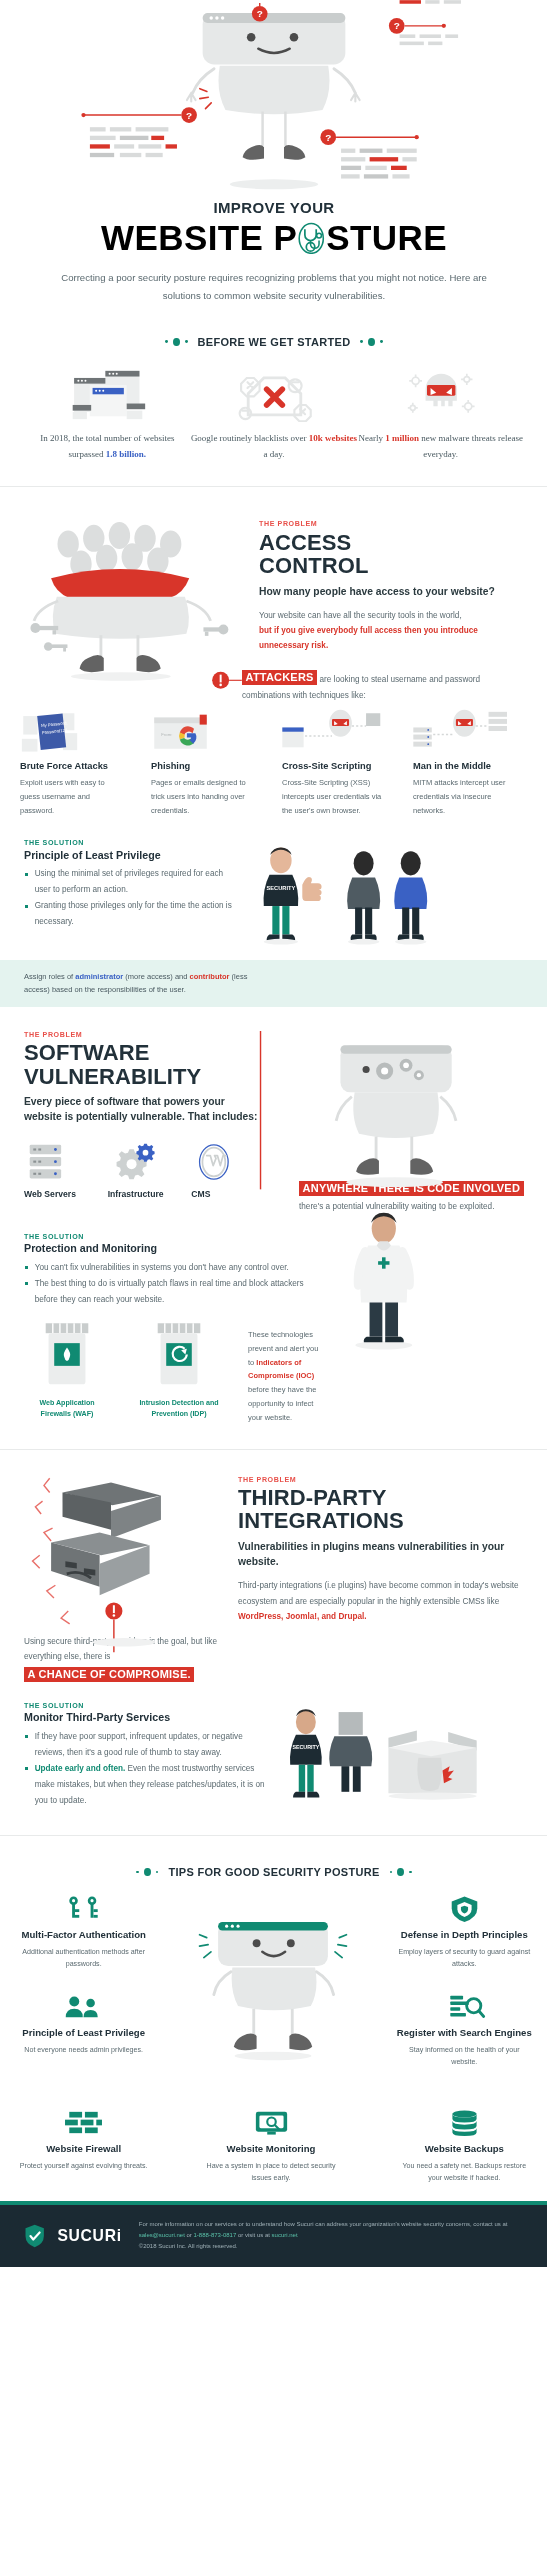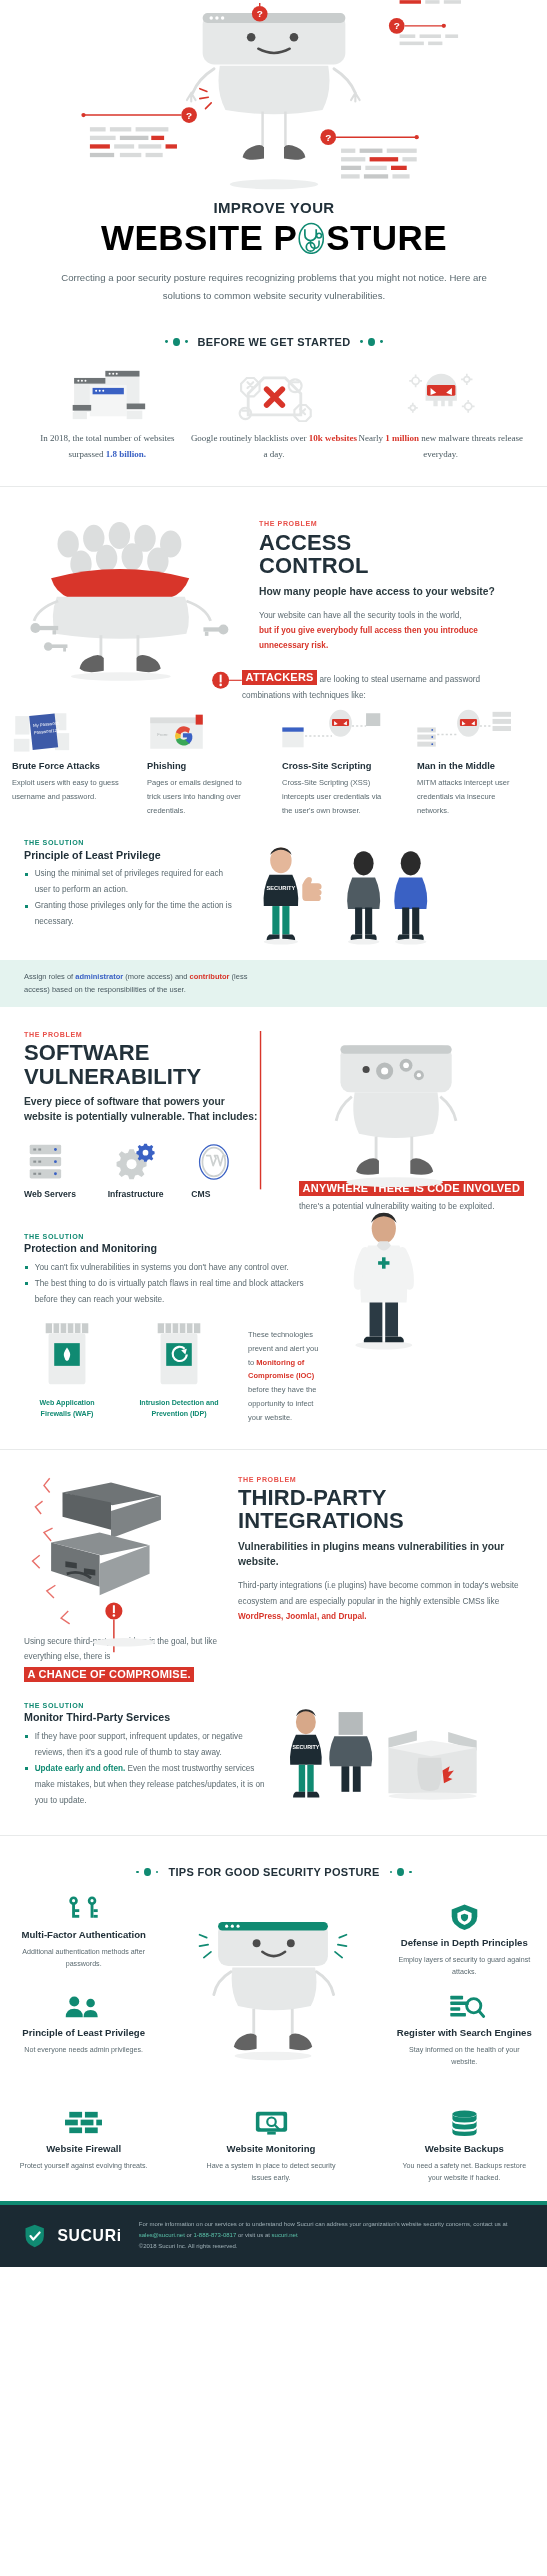--- a/index.html
+++ b/index.html
@@ -95,21 +95,21 @@
   }
 
   
   .sec { position:relative; padding: 0 24px; }
   .ac-top { display:flex; margin-top: 20px; }
   .ac-art { width: 235px; position:relative; }
   .ac-text { flex:1; padding-top: 13px; }
   .attacker-row { display:flex; align-items:flex-start; margin-top: 14.3px; gap:0; }
 
   
-  .cards4 { display:flex; gap: 16px; margin-top: 5.7px; padding: 0 12px; }
+  .cards4 { display:flex; gap: 16px; margin-top: 5.7px; padding: 0 20px; }
   .card4 { width: 25%; padding-right: 11.4px; }
   .card4-art { height: 44px; display:flex; align-items:flex-end; }
   .card4 h4 { font-size: 9.3px; font-weight:bold; color:#22313a; margin-top:8.6px; }
   .card4 p { font-size: 7.5px; line-height:1.85; color:#5b6a70; margin-top:5px; }
 
   .pol-wrap { display:flex; margin-top: 21.4px; padding: 0 24px; }
   .pol-text { width: 214px; }
   .pol-art { flex:1; position:relative; }
 
   .band {
@@ -709,21 +709,21 @@
                 <path d="M40 6 v14 M50 6 v14 M60 6 v14 M70 6 v14 M80 6 v14"></path>
               </g>
             <rect x="34" y="20" width="52" height="72" rx="4" fill="#ebeded"></rect>
             <rect x="42" y="34" width="36" height="32" fill="#108a72"></rect>
             <path d="M68 42 a10 10 0 1 0 3 8" fill="none" stroke="#fff" stroke-width="3"></path>
             <path d="M63 44 l8 -2 l-2 8 z" fill="#fff"></path>
           </svg>
           <div class="pill-cap">Intrusion Detection and Prevention (IDP)</div>
         </div>
         <div class="pill-note">
-          <span>These technologies prevent and alert you to </span><span class="red-bold">Monitoring of Compromise (IOC)</span><span> before they have the opportunity to infect your website.</span>
+          <span>These technologies prevent and alert you to </span><span class="red-bold">Indicators of Compromise (IOC)</span><span> before they have the opportunity to infect your website.</span>
         </div>
       </div>
     </div>
     <div class="sv-sol-right">
       <svg width="121" height="150" viewBox="0 0 170 210" style="margin-top:-28.5px;">
         <ellipse cx="84" cy="198" rx="40" ry="6" fill="#f0f1f1"></ellipse>
         <ellipse cx="84" cy="34" rx="17" ry="21" fill="#d7a889"></ellipse>
         <path d="M66 26 q18 -18 36 0 q-4 -14 -18 -14 q-14 0 -18 14 z" fill="#2b2b2b"></path>
         <path d="M62 58 h44 q14 34 10 80 h-64 q-4 -46 10 -80 z" fill="#f2f3f3"></path>
         <path d="M74 58 q10 14 20 0 l-4 -6 h-12 z" fill="#e2e4e4"></path>
@@ -905,21 +905,21 @@
               <path d="M5 34 q0 -12 12 -12 q12 0 12 12 z"></path>
             <circle cx="40" cy="14" r="6"></circle>
               <path d="M30 34 q0 -10 10 -10 q10 0 10 10 z"></path>
           </g>
         </svg>
       </div>
       <h4>Principle of Least Privilege</h4>
       <p>Not everyone needs admin privileges.</p>
     </div>
 
-    <div class="tip right" style="top:8px;">
+    <div class="tip right" style="top:0;">
       <div class="tip-icon">
         <svg width="43" height="27" viewBox="0 0 60 38">
           <path d="M30 2 l18 7 v10 q0 13 -18 19 q-18 -6 -18 -19 v-10 z" fill="#108a72"></path>
           <path d="M30 10 l10 4 v6 q0 7 -10 11 q-10 -4 -10 -11 v-6 z" fill="#fff"></path>
           <path d="M30 15 l5 2 v3 q0 4 -5 6 q-5 -2 -5 -6 v-3 z" fill="#108a72"></path>
         </svg>
       </div>
       <h4>Defense in Depth Principles</h4>
       <p>Employ layers of security to guard against attacks.</p>
     </div>

